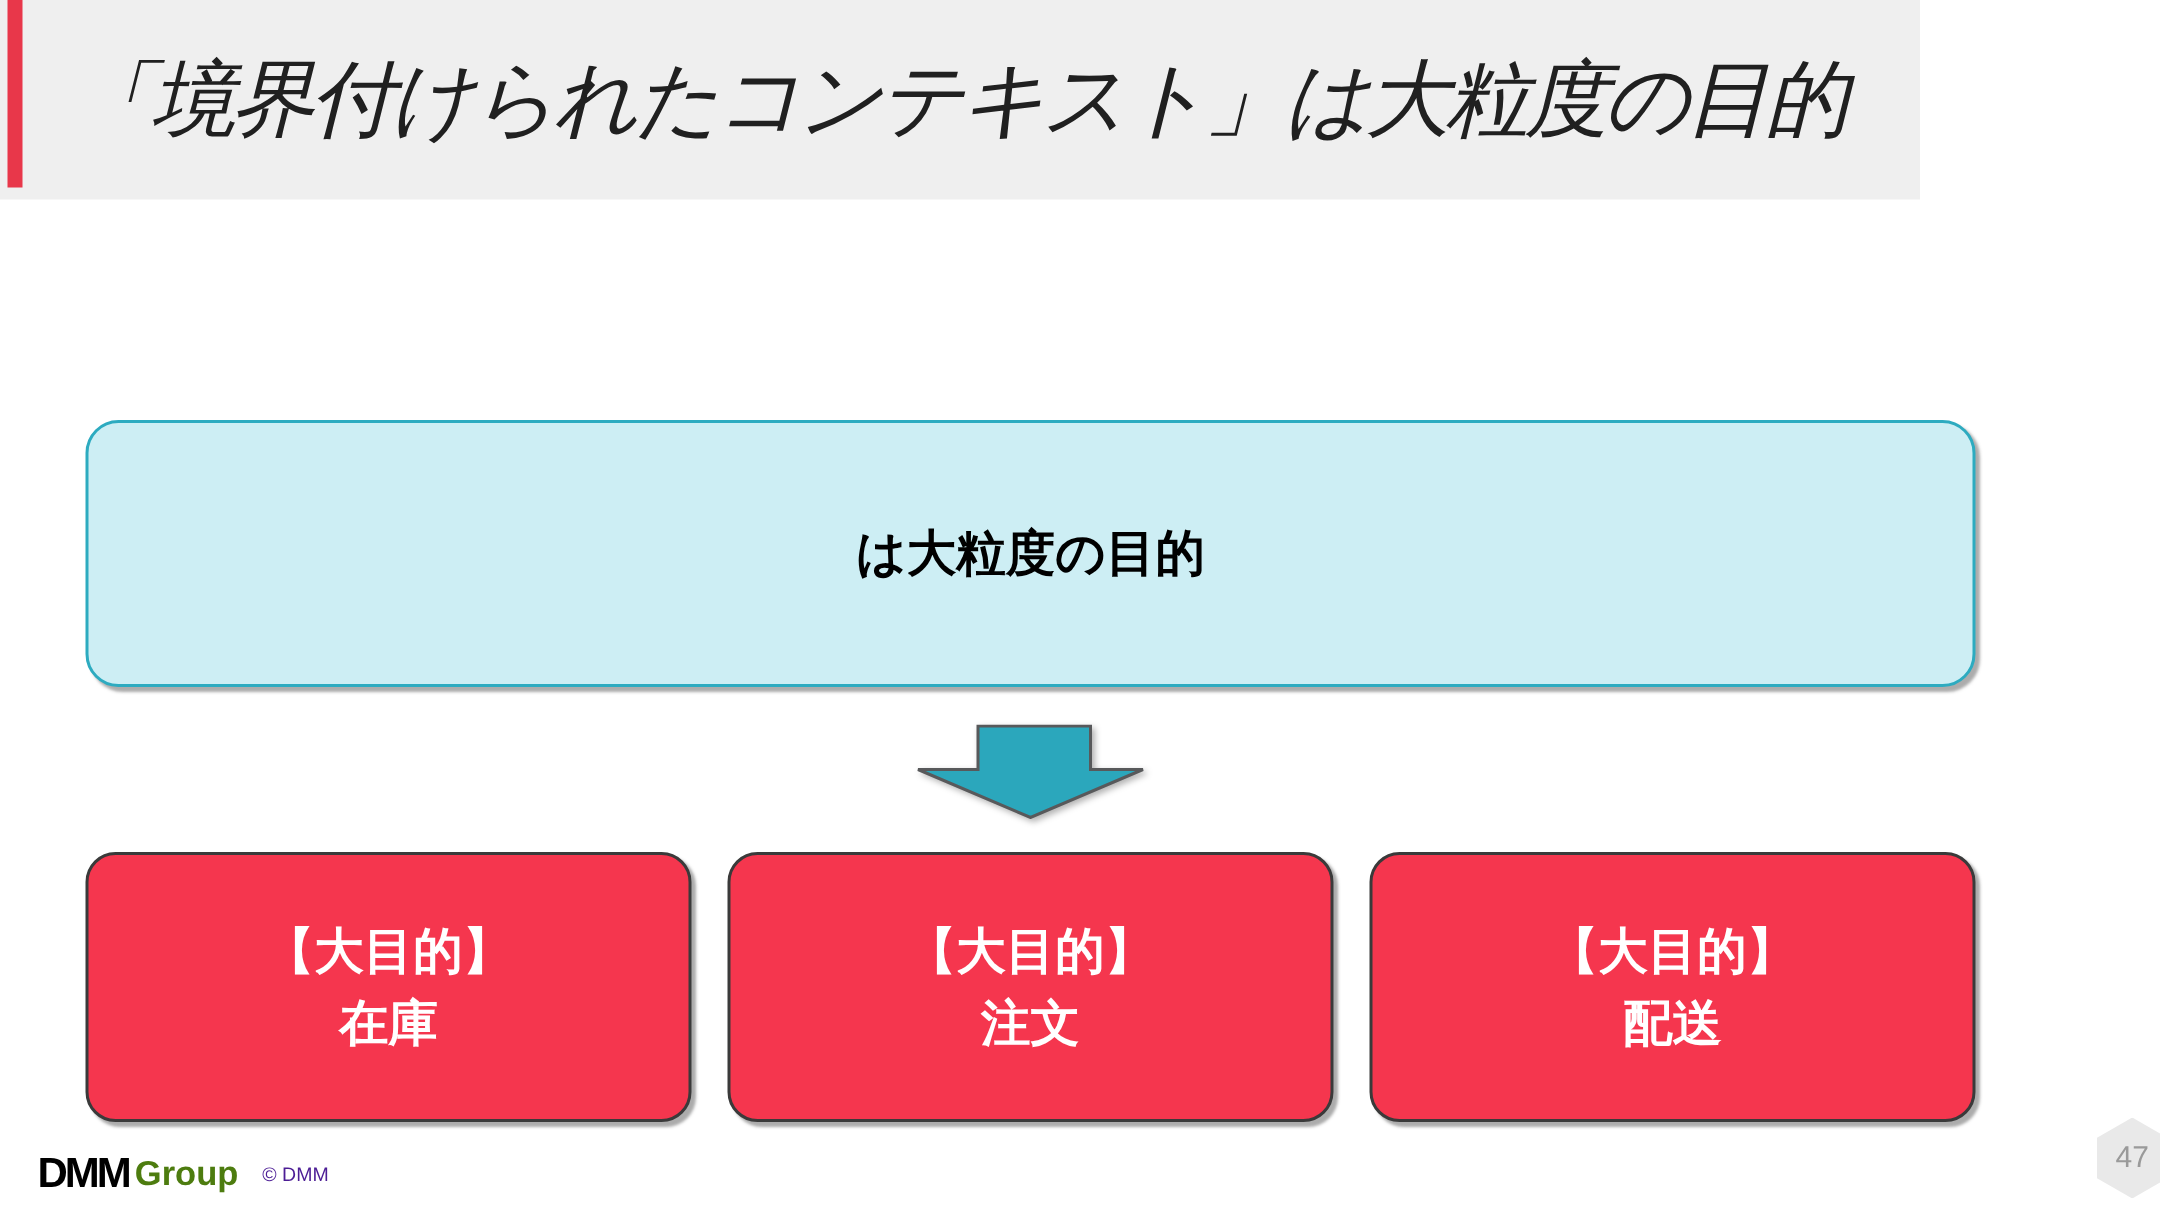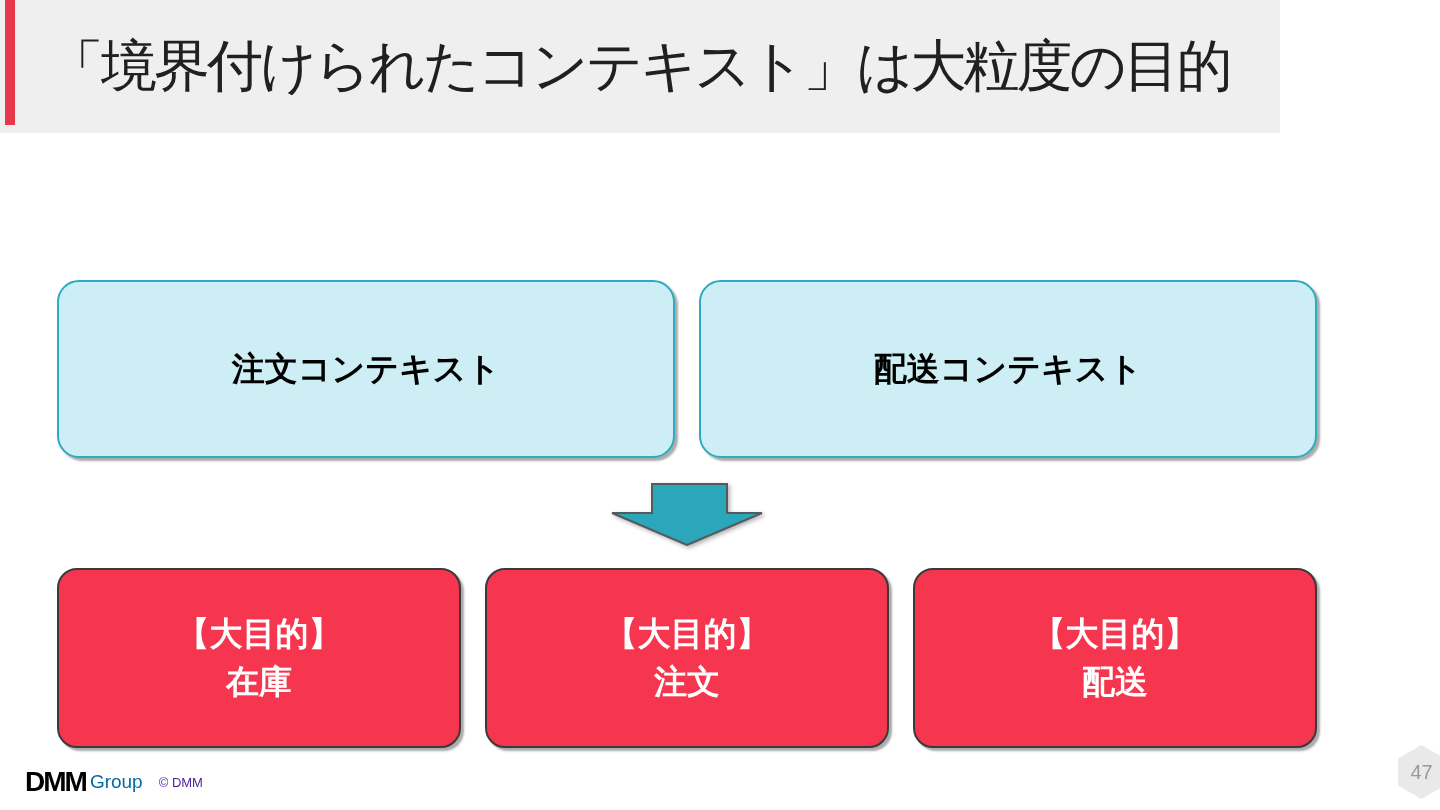--- a/index.html
+++ b/index.html
@@ -13,20 +13,21 @@
   }
 
   
   .slide-header {
     position: absolute;
     left: 0; top: 0;
     width: 1280px; height: 133px;
     background: var(--header-bg, #efefef);
     display: flex;
     align-items: center;
+    font-style: italic;
   }
   .accent-bar {
     position: absolute;
     left: 5px; top: 0;
     width: 10px; height: 125px;
     background: var(--accent-red, #e8374a);
   }
   .slide-title {
     margin: 0 0 0 48px;
     font-size: 56px;
@@ -113,23 +114,23 @@
     align-items: center;
   }
   .logo-dmm {
     font-size: 28px;
     font-weight: 900;
     letter-spacing: -2px;
     color: #000000;
   }
   .logo-group {
     margin-left: 4px;
-    font-size: 19px;
-    font-weight: 400;
-    color: #0369a1;
+    font-size: 23px;
+    font-weight: 700;
+    color: #4d7c0f;
   }
   .copyright {
     margin-left: 16px;
     font-size: 13px;
     color: #4c1d95;
   }
 
   
   .page-badge {
     position: absolute;
@@ -153,24 +154,21 @@
 <div class="slide">
 
   <header class="slide-header">
     <div class="accent-bar"></div>
     <h1 class="slide-title">「境界付けられたコンテキスト」は大粒度の目的</h1>
   </header>
 
 
   <div class="box-row contexts-row">
     <div class="context-box">
-      <span class="context-label">注文コンテキスト</span>
-    </div>
-    <div class="context-box">
-      <span class="context-label">配送コンテキスト</span>
+      <span class="context-label">は大粒度の目的</span>
     </div>
   </div>
 
   <div class="arrow-wrap">
     <svg width="152" height="63" viewBox="0 0 152 63" xmlns="http://www.w3.org/2000/svg">
       <polygon points="41,1 116,1 116,30 151,30 76,62 1,30 41,30" fill="#2ba7bc" stroke="#58595b" stroke-width="2"></polygon>
     </svg>
   </div>
 
   <div class="box-row purposes-row">

